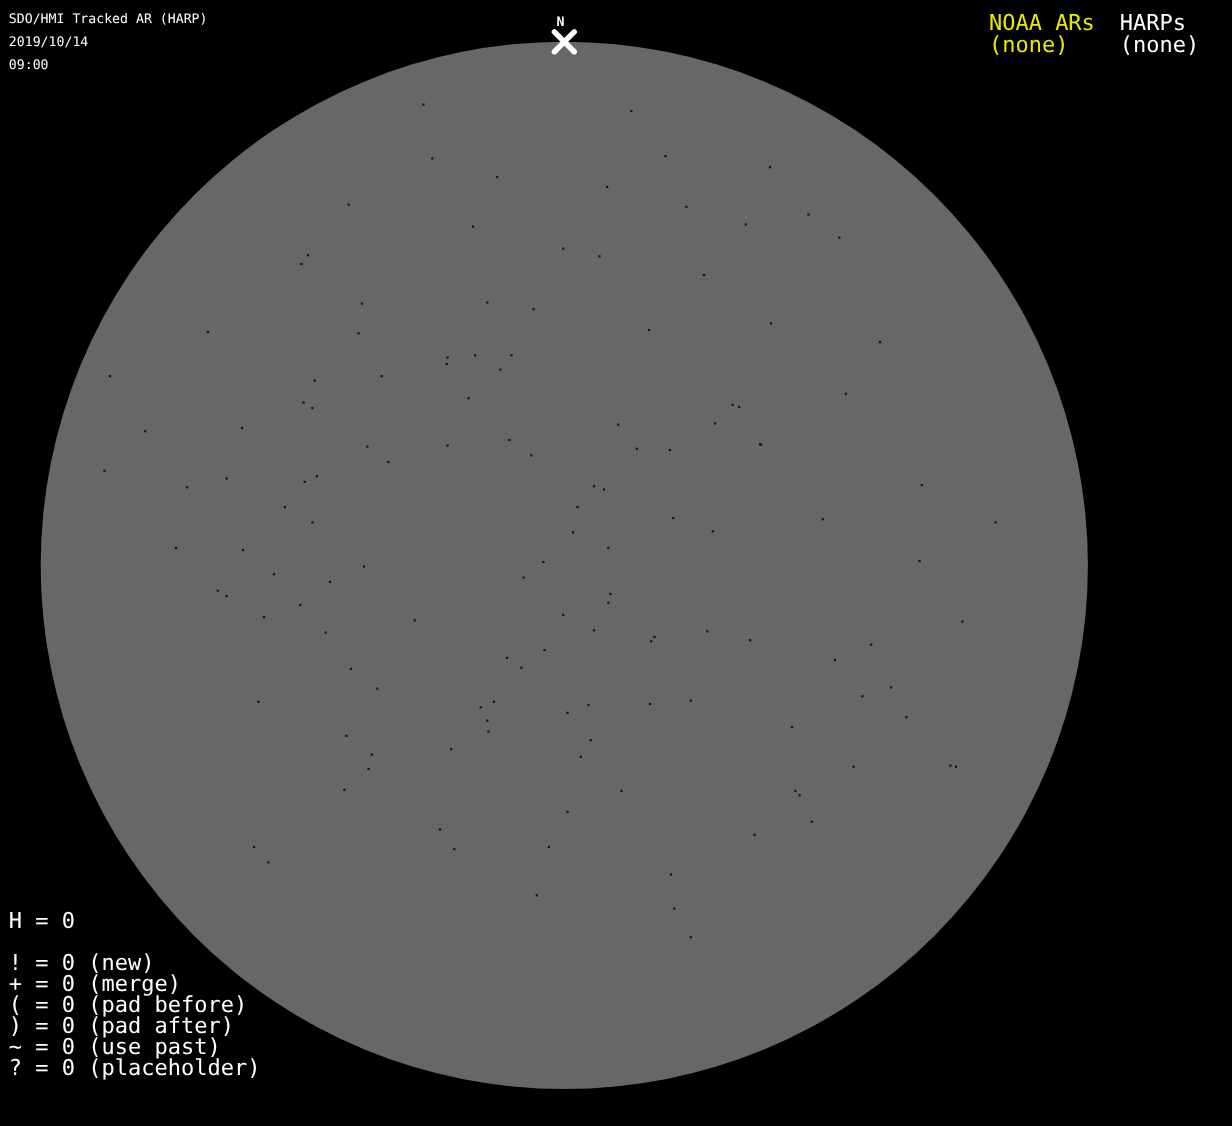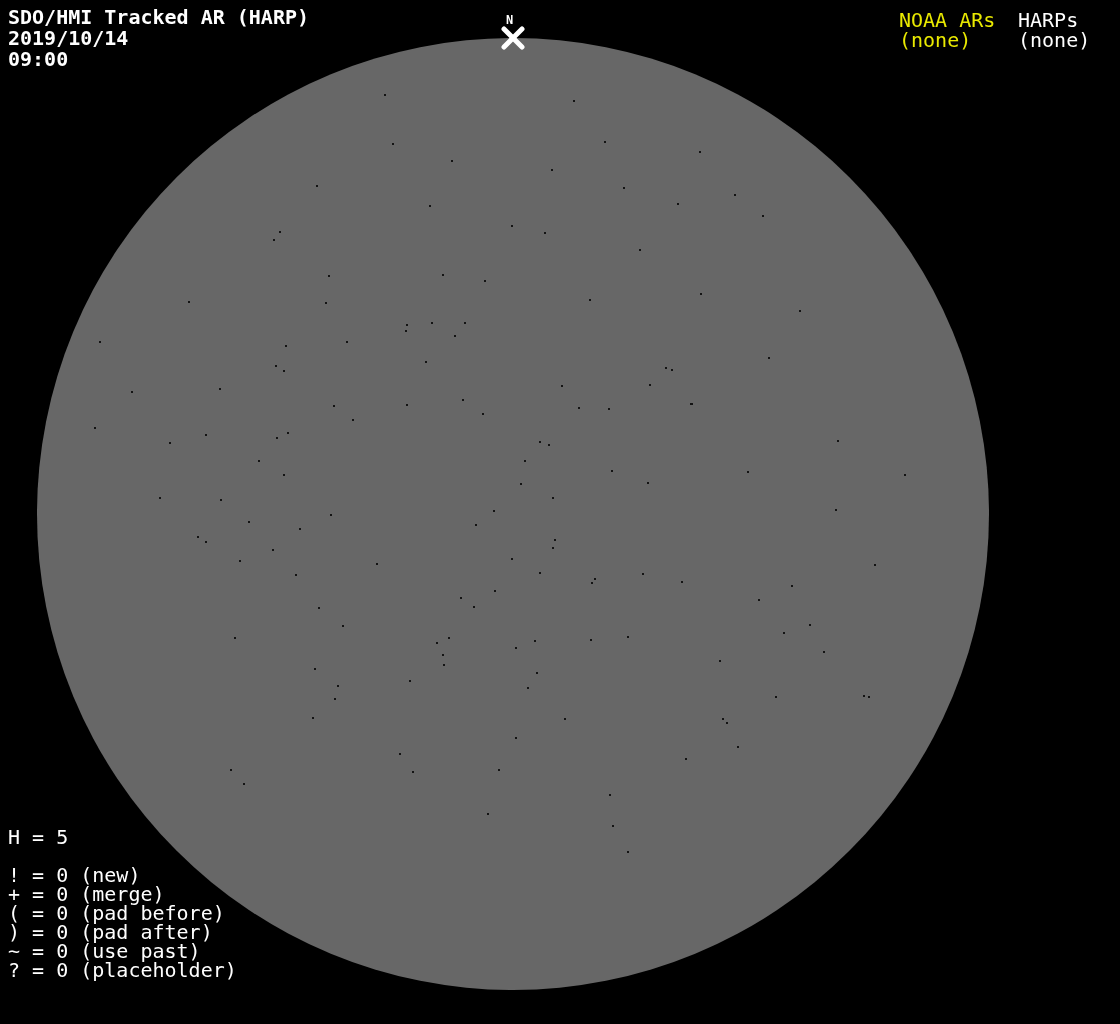--- a/index.html
+++ b/index.html
@@ -15,21 +15,21 @@
     position:absolute;
     border-radius:50%;
     background:var(--disk,#676767);
   }
   .speckle{
     position:absolute;
     width:2px;height:2px;
     background:var(--speckle,#141414);
   }
   .txt{position:absolute;white-space:pre;}
-  #title-block{left:8px;top:7px;font-size:20px;line-height:21px;font-weight:bold;}
+  #title-block{left:8px;top:7px;font-size:12px;line-height:21px;}
   #noaa-col{left:899px;top:10px;font-size:20px;line-height:20px;color:var(--yellow,#e9e900);}
   #harps-col{left:1018px;top:10px;font-size:20px;line-height:20px;color:#fff;}
   #north-label{left:506px;top:13px;font-size:12px;font-weight:bold;}
   #north-cross{position:absolute;left:501px;top:26px;}
   #h-count{left:8px;top:827px;font-size:20px;line-height:20px;}
   #legend-items{left:8px;top:866px;font-size:20px;line-height:19px;}
   #footer-block{left:6px;top:991px;font-size:12px;line-height:13px;}
 </style>
 </head>
 <body>
@@ -189,21 +189,21 @@
   <div class="txt" id="harps-col"><span>HARPs</span>
 <span>(none)</span></div>
 
   <div class="txt" id="north-label">N</div>
 
   <svg id="north-cross" width="24" height="24" viewBox="0 0 24 24">
     <line x1="3" y1="3" x2="21" y2="21" stroke="#ffffff" stroke-width="5" stroke-linecap="round"></line>
     <line x1="21" y1="3" x2="3" y2="21" stroke="#ffffff" stroke-width="5" stroke-linecap="round"></line>
   </svg>
 
-  <div class="txt" id="h-count">H = 5</div>
+  <div class="txt" id="h-count">H = 0</div>
 
   <div class="txt" id="legend-items"><span>! = 0 (new)</span>
 <span>+ = 0 (merge)</span>
 <span>( = 0 (pad before)</span>
 <span>) = 0 (pad after)</span>
 <span>~ = 0 (use past)</span>
 <span>? = 0 (placeholder)</span></div>
 
 
 </div>

